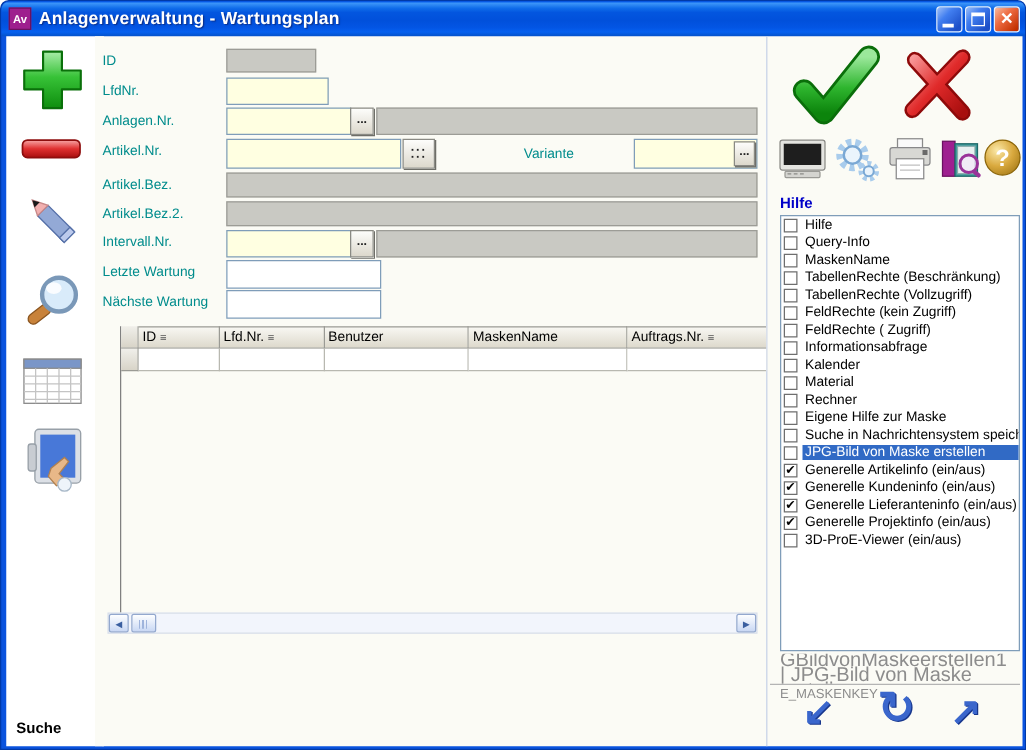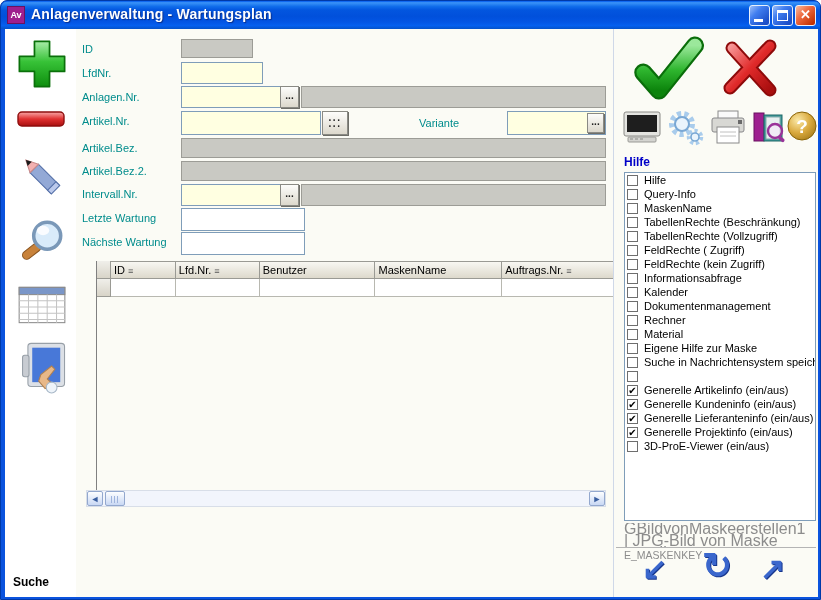--- a/index.html
+++ b/index.html
@@ -321,56 +321,53 @@
         <div class="chk-item">
           <span class="chk-box"></span>
           <span class="chk-label">TabellenRechte (Beschränkung)</span>
         </div>
         <div class="chk-item">
           <span class="chk-box"></span>
           <span class="chk-label">TabellenRechte (Vollzugriff)</span>
         </div>
         <div class="chk-item">
           <span class="chk-box"></span>
+          <span class="chk-label">FeldRechte (kein Zugriff)</span>
+        </div>
+        <div class="chk-item">
+          <span class="chk-box"></span>
           <span class="chk-label">FeldRechte ( Zugriff)</span>
         </div>
         <div class="chk-item">
           <span class="chk-box"></span>
-          <span class="chk-label">FeldRechte (kein Zugriff)</span>
-        </div>
-        <div class="chk-item">
-          <span class="chk-box"></span>
           <span class="chk-label">Informationsabfrage</span>
         </div>
         <div class="chk-item">
           <span class="chk-box"></span>
           <span class="chk-label">Kalender</span>
         </div>
         <div class="chk-item">
           <span class="chk-box"></span>
-          <span class="chk-label">Dokumentenmanagement</span>
+          <span class="chk-label">Material</span>
         </div>
         <div class="chk-item">
           <span class="chk-box"></span>
           <span class="chk-label">Rechner</span>
         </div>
         <div class="chk-item">
           <span class="chk-box"></span>
-          <span class="chk-label">Material</span>
-        </div>
-        <div class="chk-item">
-          <span class="chk-box"></span>
           <span class="chk-label">Eigene Hilfe zur Maske</span>
         </div>
         <div class="chk-item">
           <span class="chk-box"></span>
           <span class="chk-label">Suche in Nachrichtensystem speich</span>
         </div>
         <div class="chk-item selected">
           <span class="chk-box"></span>
+          <span class="chk-label">JPG-Bild von Maske erstellen</span>
         </div>
         <div class="chk-item">
           <span class="chk-box">✔</span>
           <span class="chk-label">Generelle Artikelinfo (ein/aus)</span>
         </div>
         <div class="chk-item">
           <span class="chk-box">✔</span>
           <span class="chk-label">Generelle Kundeninfo (ein/aus)</span>
         </div>
         <div class="chk-item">

